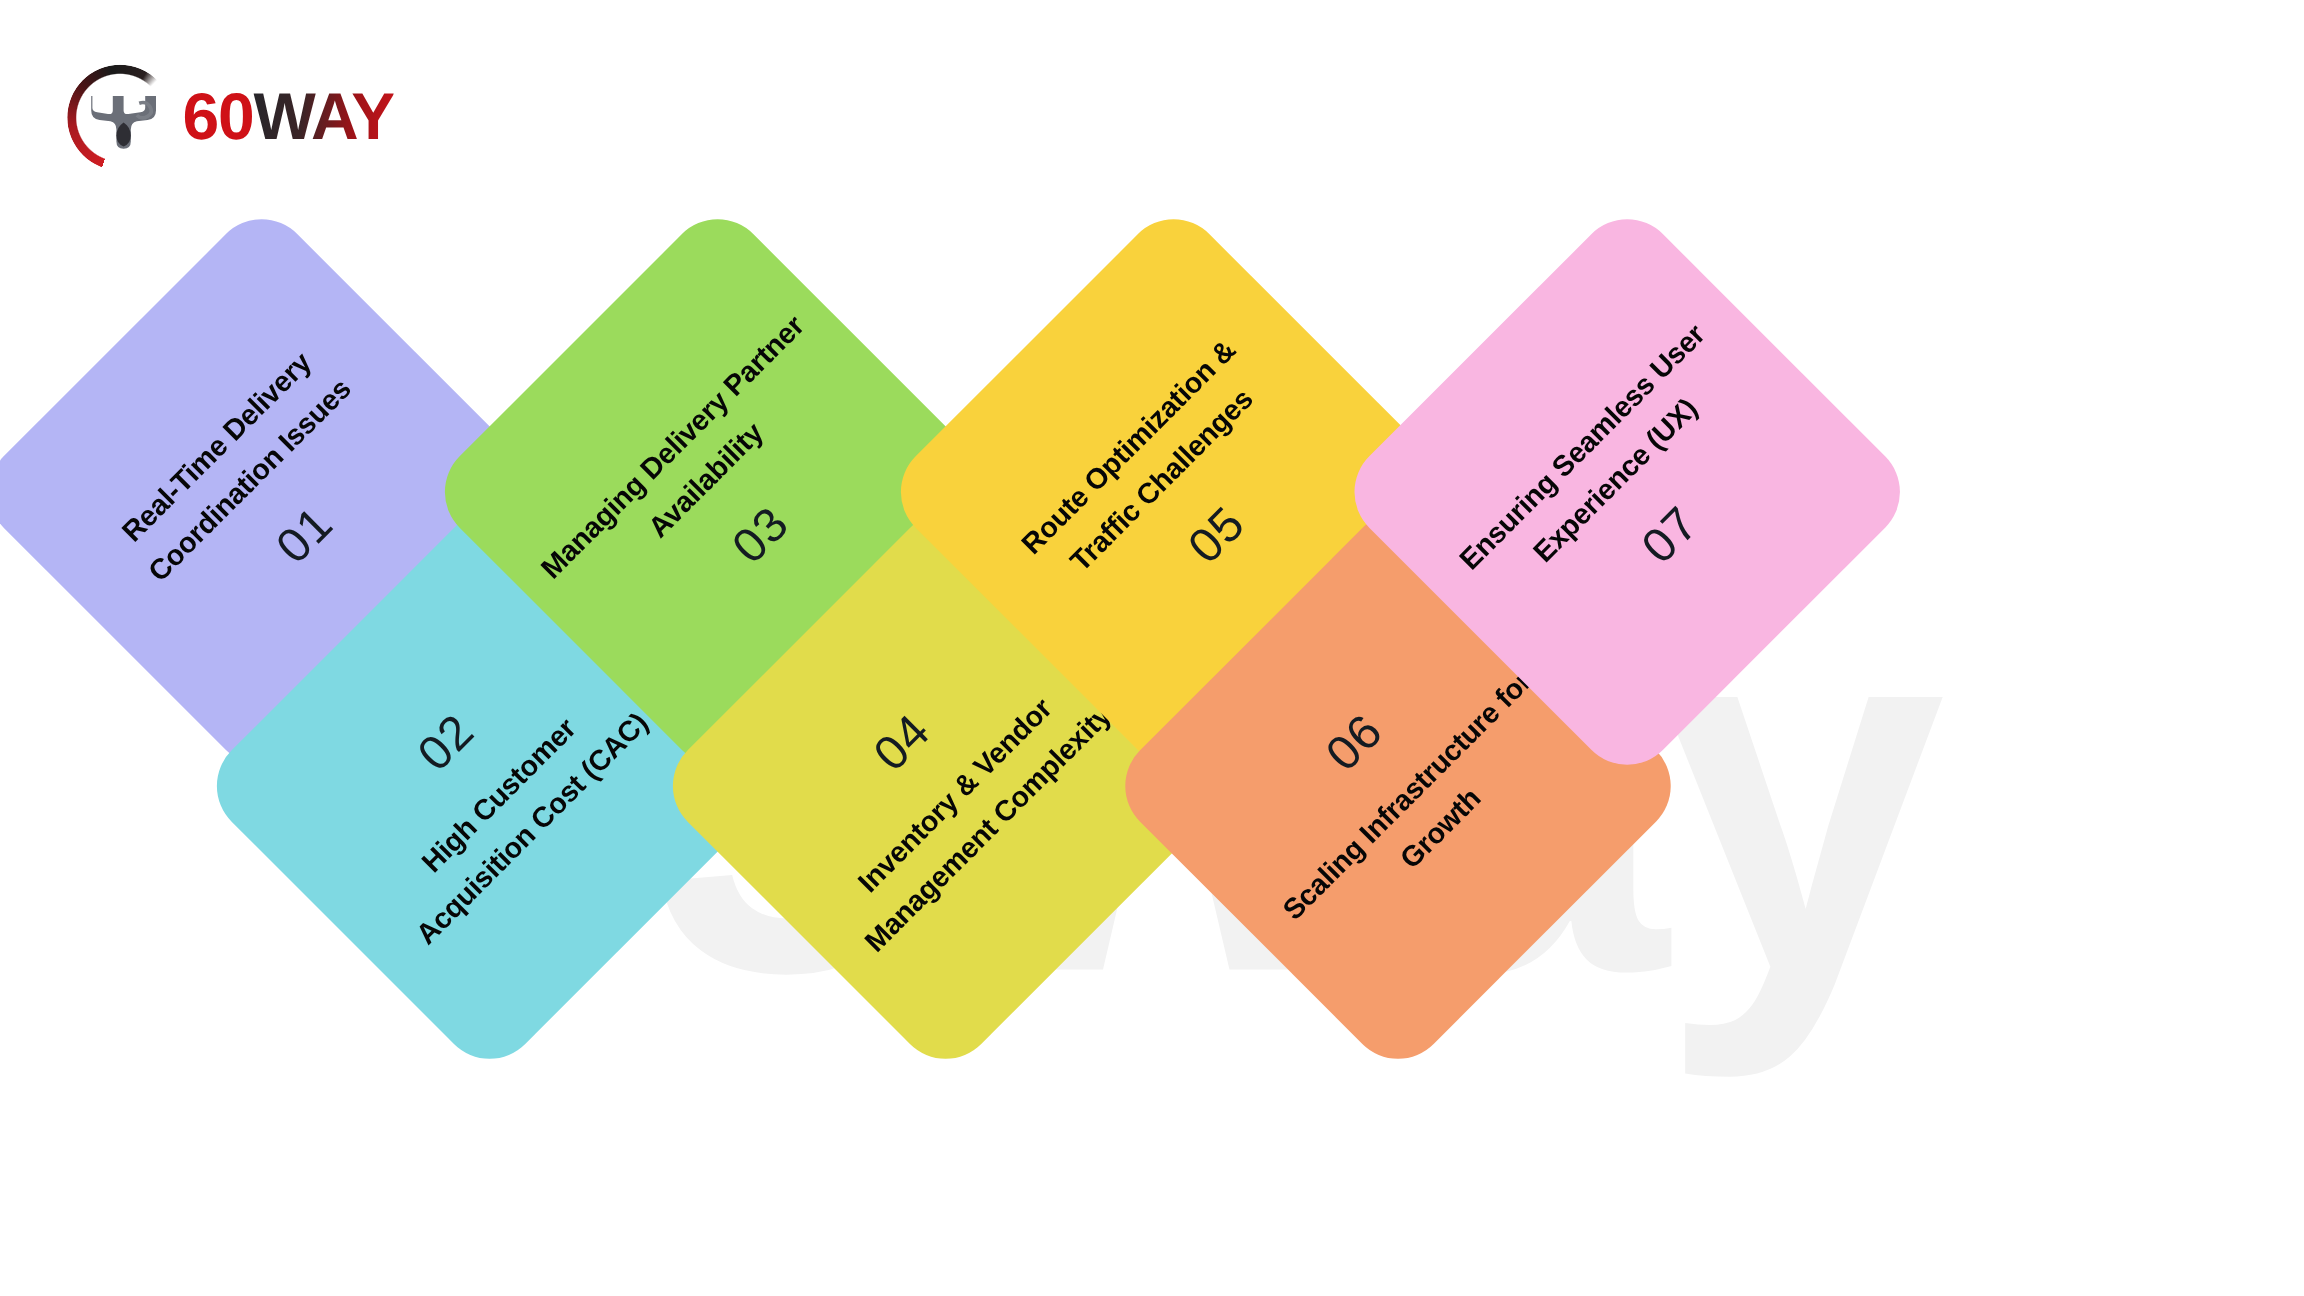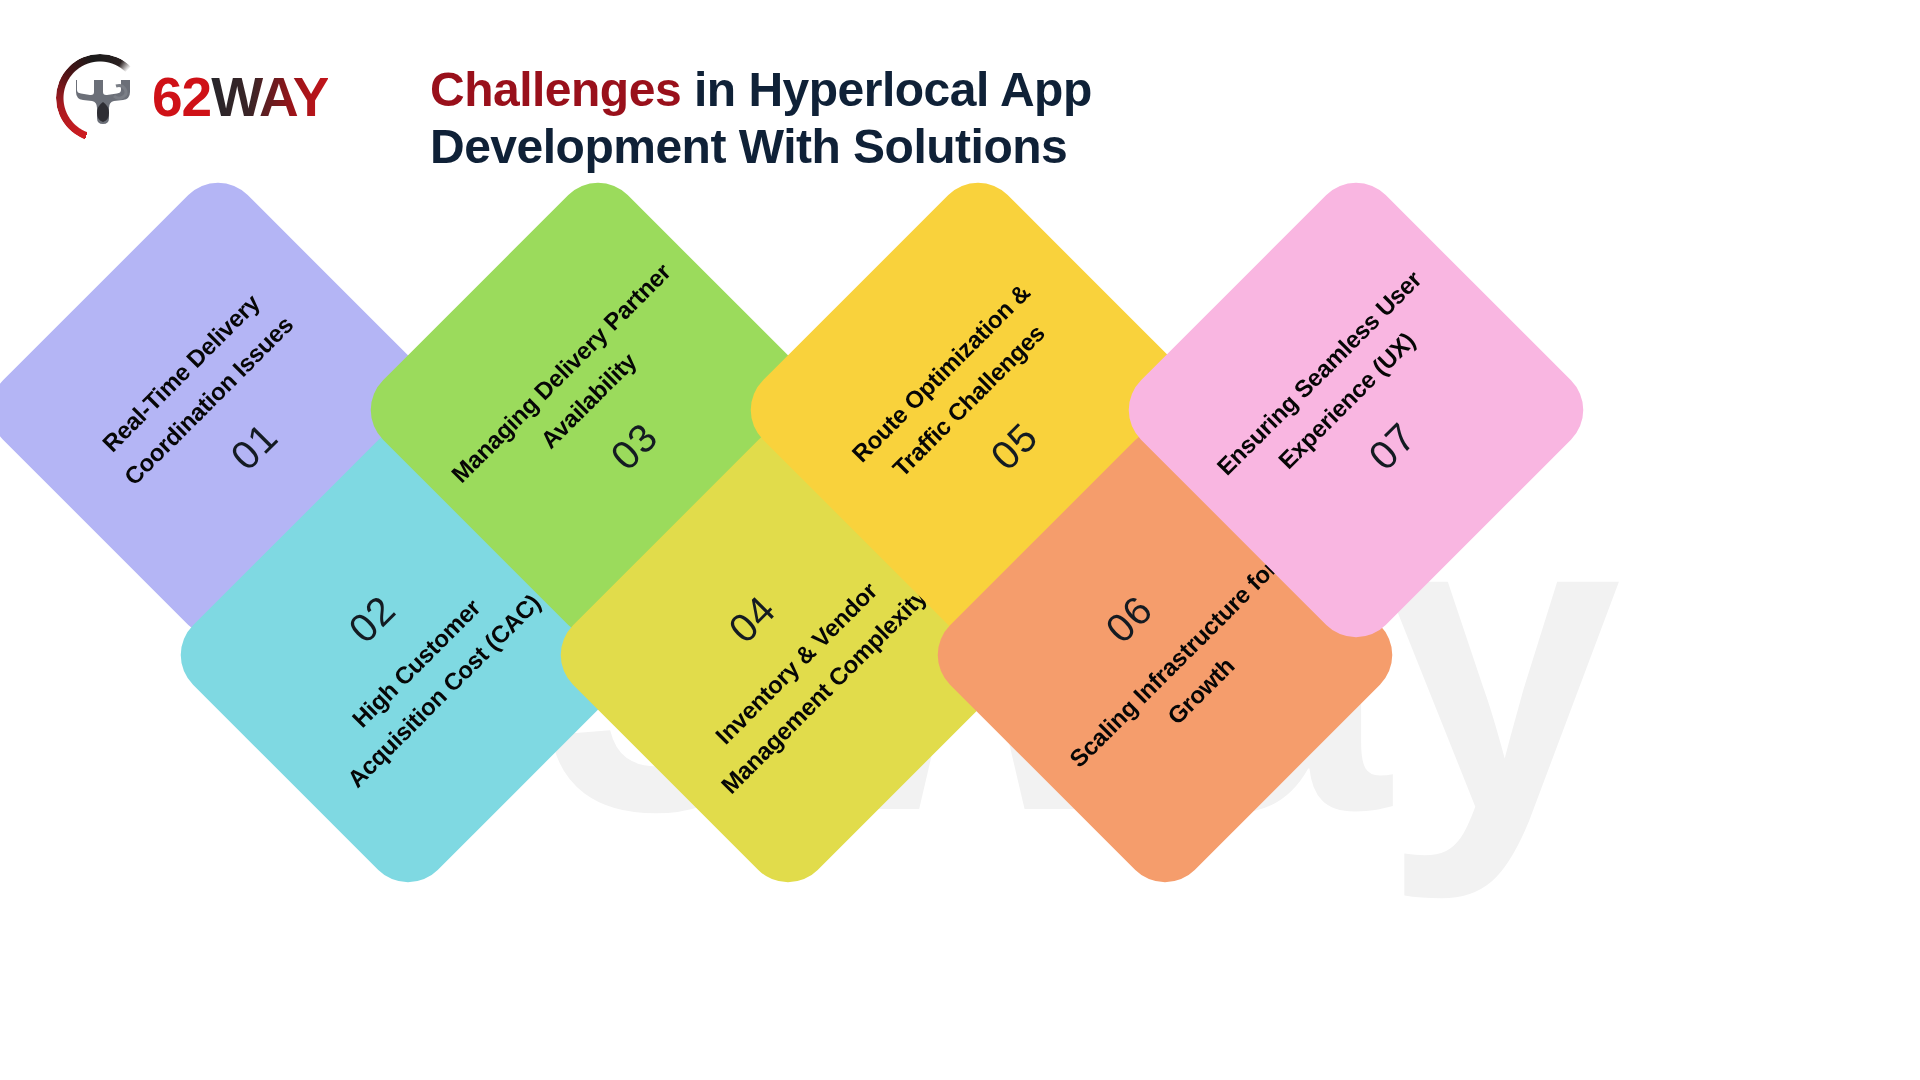--- a/index.html
+++ b/index.html
@@ -152,24 +152,23 @@
 
   <div id="logo">
     <div class="mark">
       <div class="arc"></div>
       <svg class="glyph" viewBox="0 0 62 56">
         <path d="M4 8 L4 20 Q4 27 11 28 L20 29 Q25 30 25 36 L25 46 Q25 52 31 52 Q37 52 37 46 L37 36 Q37 30 42 29 L51 28 Q58 27 58 20 L58 8 L49 8 L49 18 Q49 21 45 21.5 L35 23 Q31 23.5 31 20 L31 8 L22 8 L22 20 Q22 23.5 18 23 L9 21.5 Q5 21 5 18 L5 8 Z" fill="#6b6f78"></path>
         <path d="M31 30 Q25 34 25 41 Q25 48 31 50 Q37 48 37 41 Q37 34 31 30 Z" fill="#2e2e34"></path>
         <path d="M44 14 q6 -2 9 3 q3 5 -2 8 q-5 3 -9 -1" fill="none" stroke="#7a7e86" stroke-width="3"></path>
       </svg>
     </div>
-    <div class="wordmark"><span class="wm-75">62</span><span class="wm-way">WAY</span></div>
+    <div class="wordmark"><span class="wm-75">60</span><span class="wm-way">WAY</span></div>
   </div>
 
-  <h1 id="title"><span class="accent">Challenges</span><span> in Hyperlocal App</span><br><span>Development With Solutions</span></h1>
 
 </div>
 
 <div id="board">
     <div class="tile" style="left: 45px; top: 237px; background: rgb(180, 181, 245);"></div>
     <div class="tile-content row-top" style="left: 45px; top: 237px; position: absolute;">
       <div class="tile-label">Real-Time Delivery Coordination Issues</div>
       <div class="tile-num">01</div>
     </div>
     <div class="tile" style="left: 235px; top: 482px; background: rgb(127, 217, 226);"></div>

